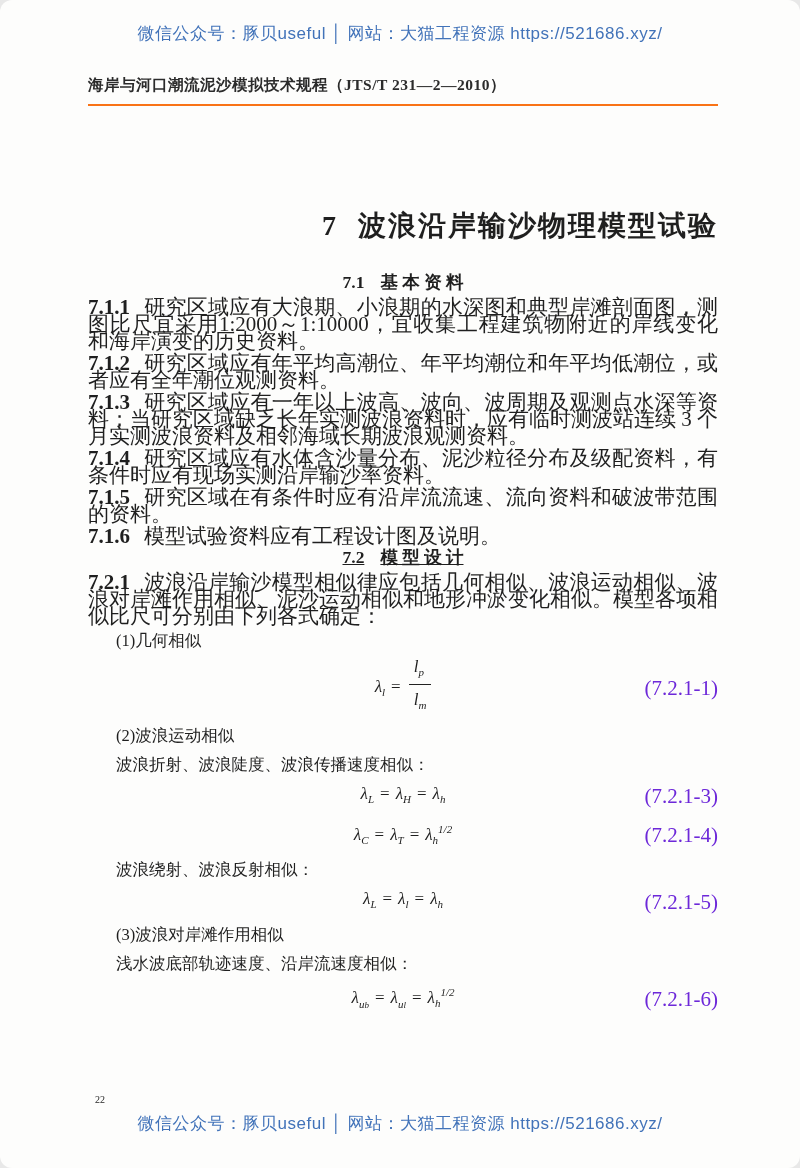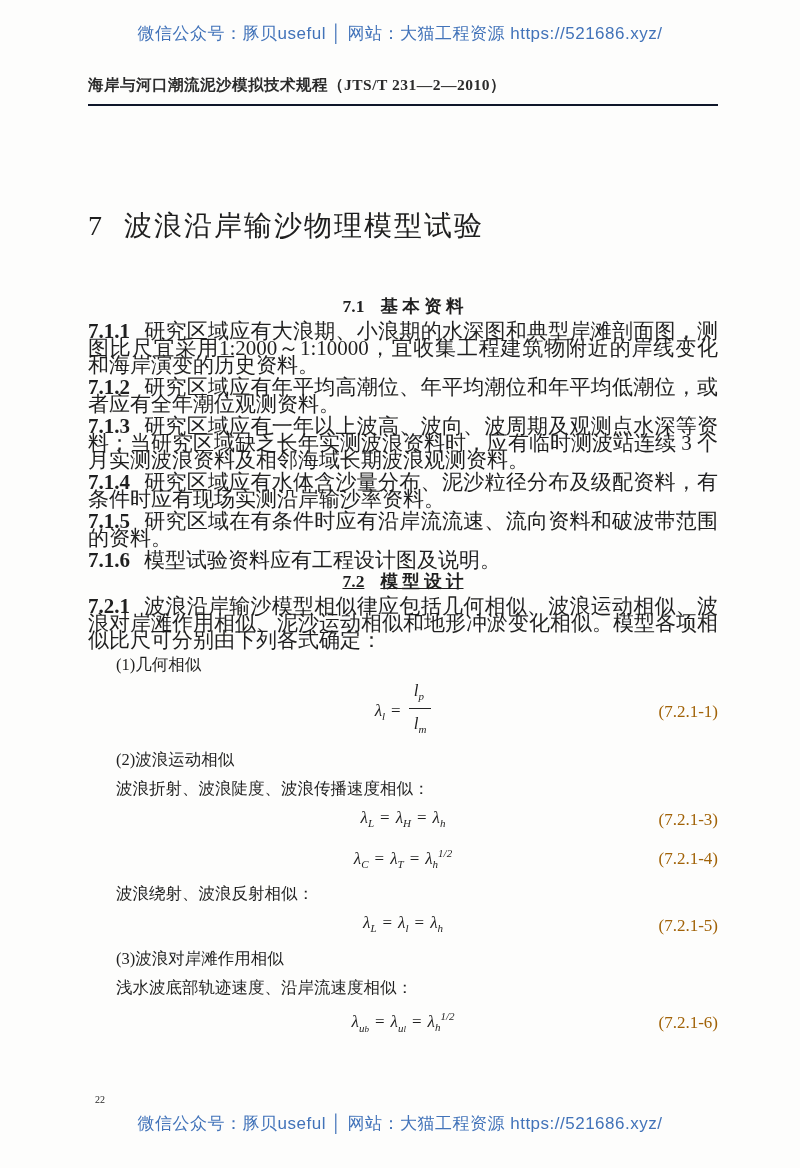--- a/index.html
+++ b/index.html
@@ -4,61 +4,62 @@
 <style>
   html,body{margin:0;padding:0;background:#e8e8e8;}
   .page{
     position:relative;
     width:800px;height:1168px;
     background:#fdfdfc;
     font-family:"Liberation Serif", serif;
     color:#1f1f1f;
     overflow:hidden;
     margin:0 auto;
+    border-radius:12px;
   }
   
   .banner{
     width:100%;
     text-align:center;
     color:#4273b9;
     font-family:"Liberation Sans", sans-serif;
     font-size:17px;
     letter-spacing:0.5px;
   }
   .banner-top{padding-top:22px;}
   .banner-bottom{position:absolute;top:1112px;left:0;}
   
   .running-header{
     margin:30px 82px 0 88px;
     padding-bottom:8px;
-    border-bottom:2px solid #0f172a;
+    border-bottom:2px solid #f97316;
     font-size:15.5px;
     font-weight:bold;
     color:#2b2b2b;
     letter-spacing:0.5px;
   }
   .content{margin:0 82px 0 88px;}
   
   .chapter-title{
     margin-top:100px;
-    text-align:left;
+    text-align:right;
     font-size:28px;
-    font-weight:normal;
+    font-weight:bold;
     line-height:40px;
     letter-spacing:2px;
   }
   .chapter-title .chap-no{margin-right:22px;letter-spacing:0;}
   
   .section-heading{
     text-align:center;
     font-size:17.5px;
     font-weight:bold;
     line-height:24px;
   }
-  .sh-71{margin-top:48px;}
+  .sh-71{margin-top:24px;}
   .sh-72{margin-top:0;text-decoration:underline;}
   .section-heading .sec-no{margin-right:16px;}
   
   .clause{
     margin:5px 0 0 0;
     font-size:21px;
     line-height:17px;
     text-align:justify;
   }
   .clause .cno{font-weight:bold;margin-right:14px;white-space:nowrap;}
@@ -84,22 +85,22 @@
   }
   .eq sub{font-size:11px;font-style:italic;}
   .eq sub .s2{font-size:9px;}
   .eq sup{font-size:11px;font-style:italic;}
   .eq .op{font-style:normal;padding:0 6px;}
   .eq-no{
     position:absolute;
     right:0;top:50%;
     transform:translateY(-50%);
     font-style:normal;
-    font-size:17px;
-    color:#a16207;
+    font-size:21px;
+    color:#6d28d9;
   }
   
   .frac{
     display:inline-block;
     vertical-align:middle;
     text-align:left;
     margin-left:2px;
   }
   .frac .num{
     display:block;

